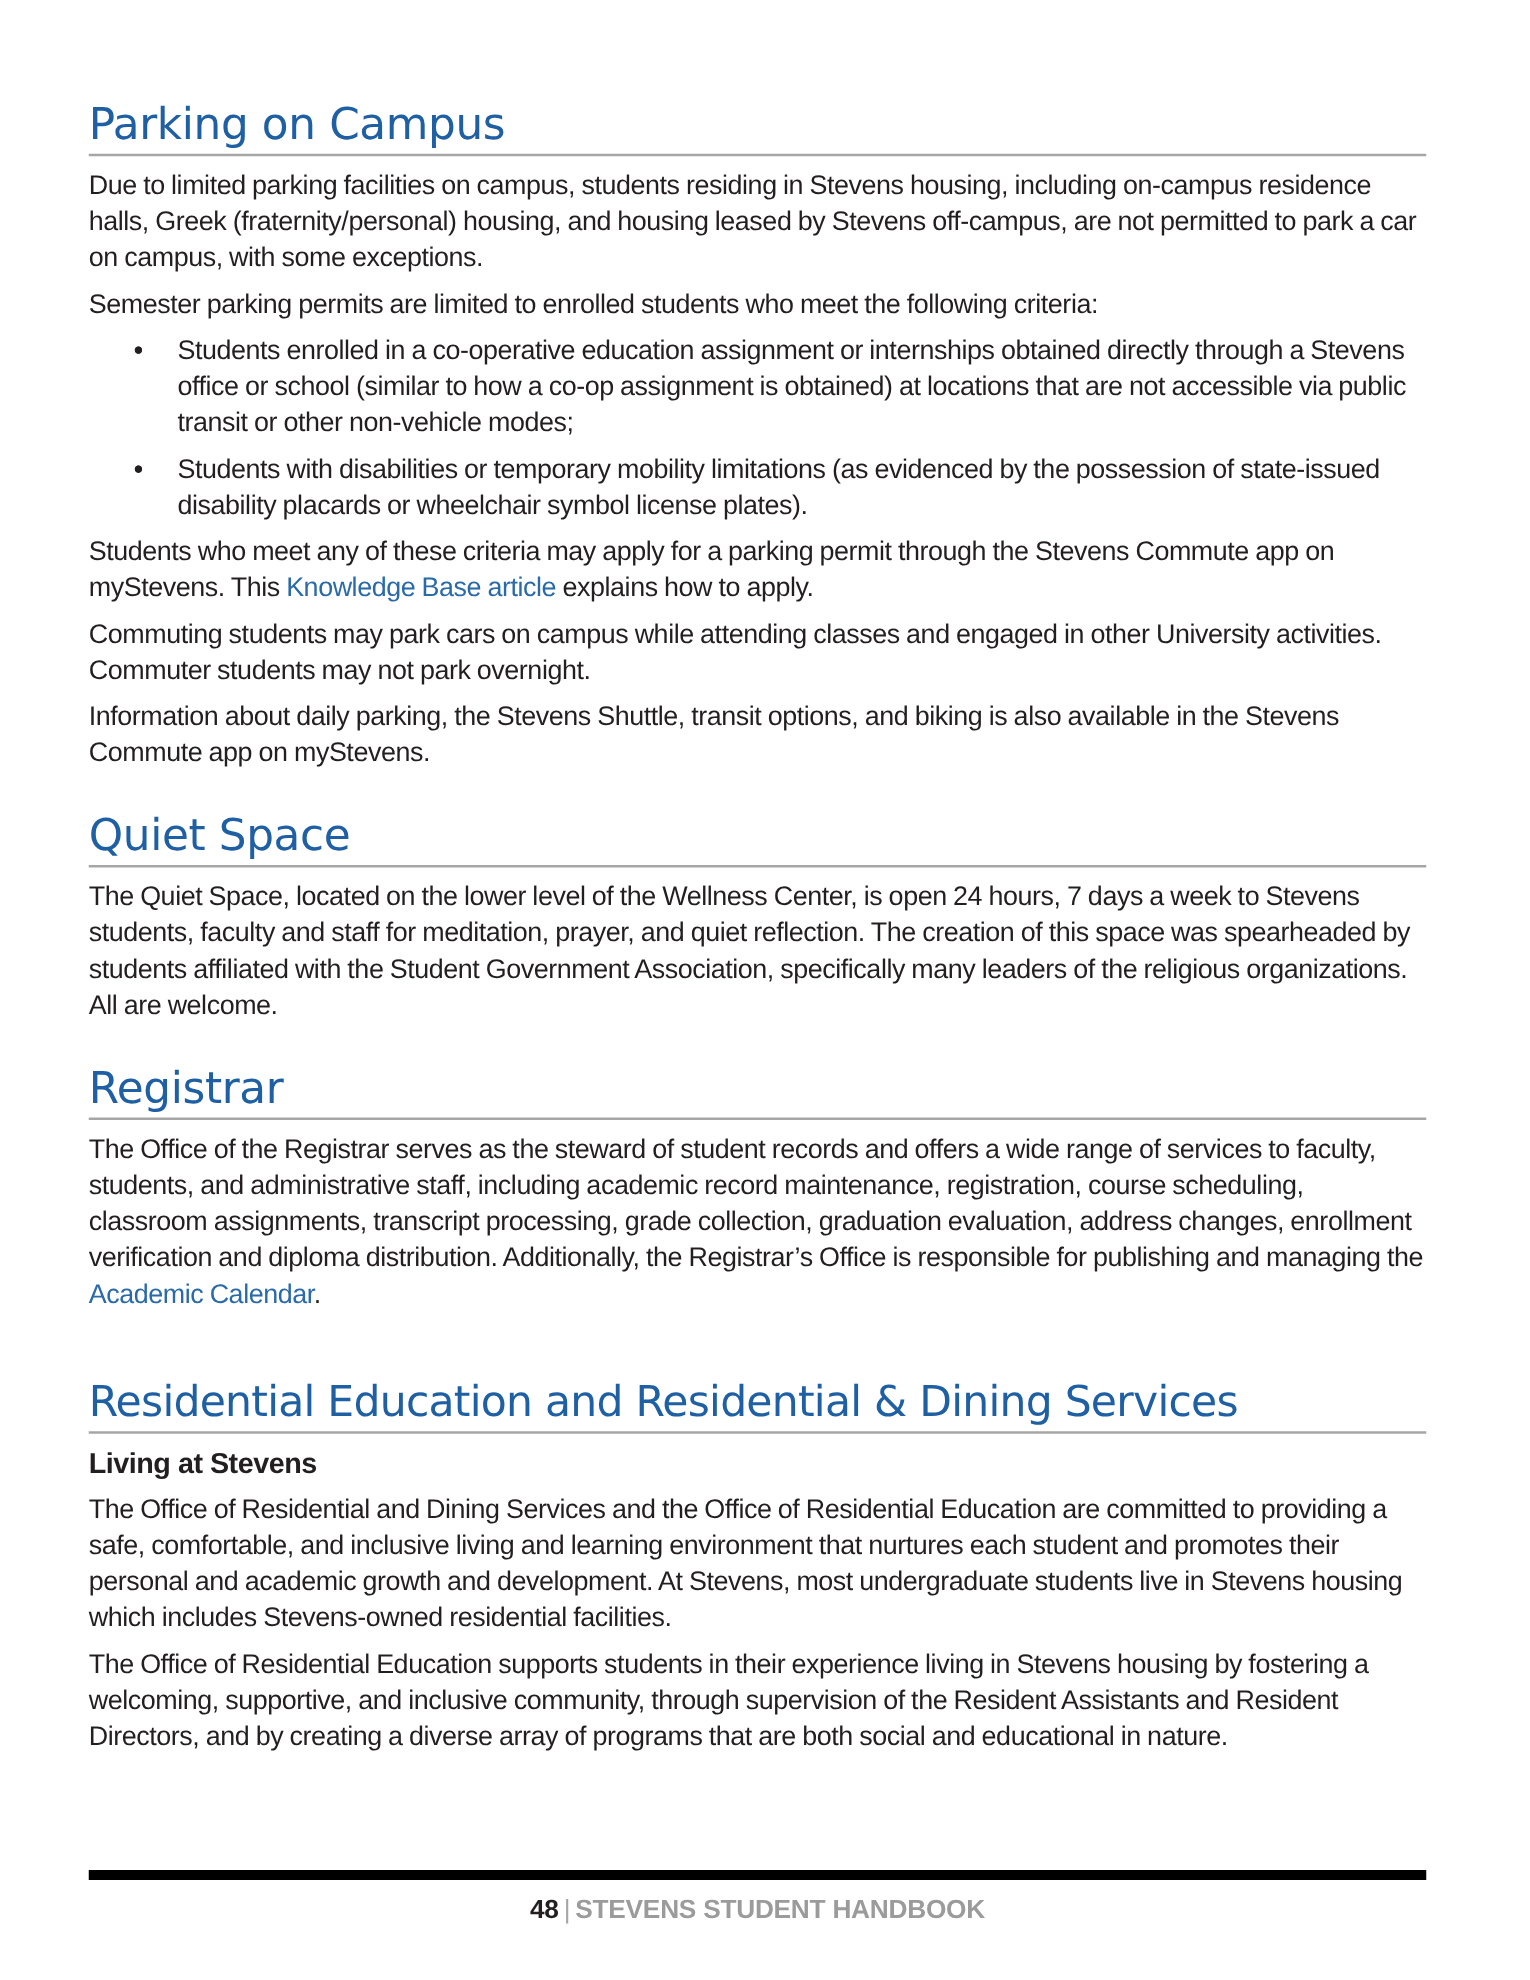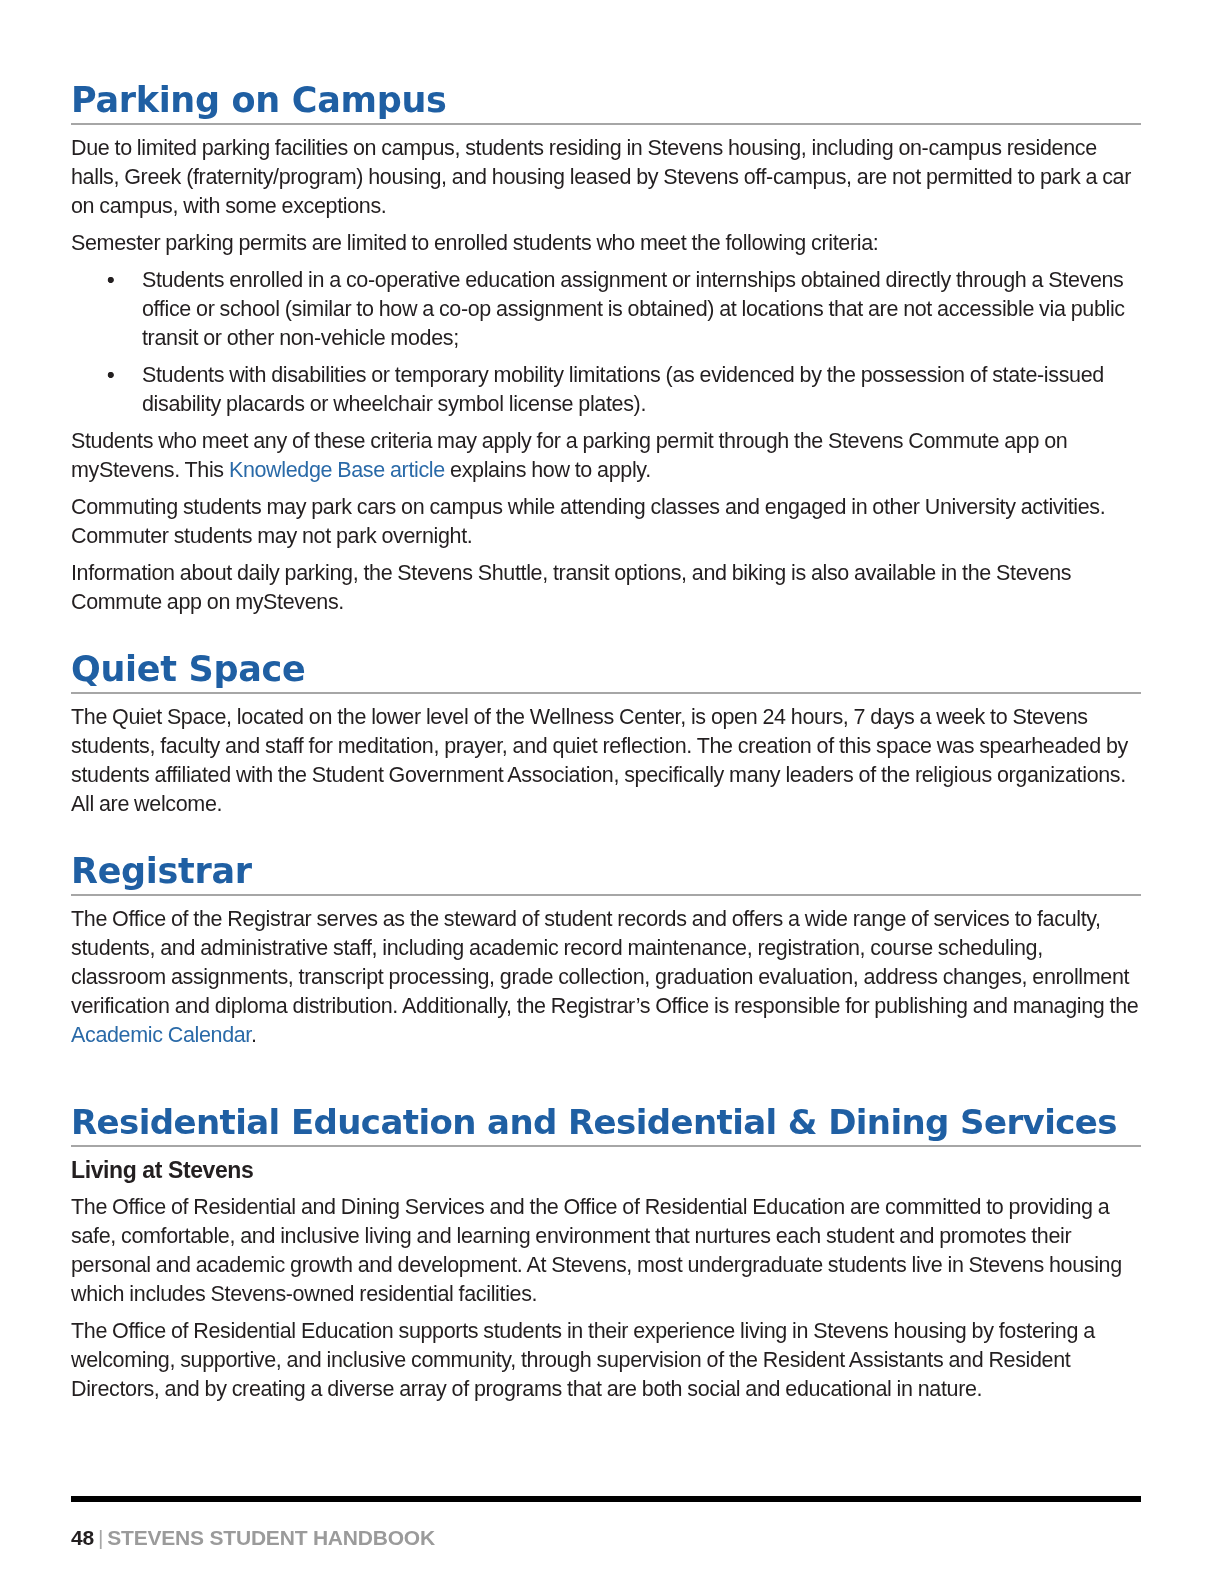--- a/index.html
+++ b/index.html
@@ -17,21 +17,21 @@
     }
     .page {
       position: absolute;
       left: 71px;
       top: 78px;
       width: 1070px;
     }
     .section { margin: 0; }
     .section-heading {
       font-family: "DejaVu Sans", sans-serif;
-      font-weight: bold;
+      font-weight: normal;
       color: #1f5fa3;
       font-size: 35px;
       line-height: 44px;
       margin: 0;
       padding: 0 0 1px 0;
       border-bottom: 2px solid #a6a6a6;
       letter-spacing: -0.3px;
     }
     .section-heading.long {
       font-size: 34px;
@@ -78,38 +78,39 @@
       position: absolute;
       left: 36px;
       top: 0;
     }
     .gap-before-heading { height: 22px; }
     .footer {
       position: absolute;
       left: 71px;
       top: 1496px;
       width: 1070px;
-      border-top: 6px solid #000000;
-      padding-top: 24px;
+      border-top: 8px solid #000000;
+      padding-top: 12px;
       font-size: 21px;
       font-weight: bold;
       letter-spacing: -0.2px;
+      text-align: center;
     }
     .footer .page-num { color: #231f20; }
     .footer .sep { color: #a6a6a6; font-weight: normal; padding: 0 4px; }
     .footer .book-title { color: #9b9b9b; }
   </style>
 </head>
 <body>
 
 <div class="page">
 
   <section class="section">
     <h2 class="section-heading">Parking on Campus</h2>
-    <p class="para">Due to limited parking facilities on campus, students residing in Stevens housing, including on-campus residence halls, Greek (fraternity/program) housing, and housing leased by Stevens off-campus, are not permitted to park a car on campus, with some exceptions.</p>
+    <p class="para">Due to limited parking facilities on campus, students residing in Stevens housing, including on-campus residence halls, Greek (fraternity/personal) housing, and housing leased by Stevens off-campus, are not permitted to park a car on campus, with some exceptions.</p>
     <p class="para">Semester parking permits are limited to enrolled students who meet the following criteria:</p>
     <ul class="criteria">
       <li>
         <span class="bullet">•</span>
       </li>
       <li>
         <span class="bullet">•</span>
         <span>Students enrolled in a co-operative education assignment or internships obtained directly through a Stevens office or school (similar to how a co-op assignment is obtained) at locations that are not accessible via public transit or other non-vehicle modes;</span>
       </li>
       <li>

